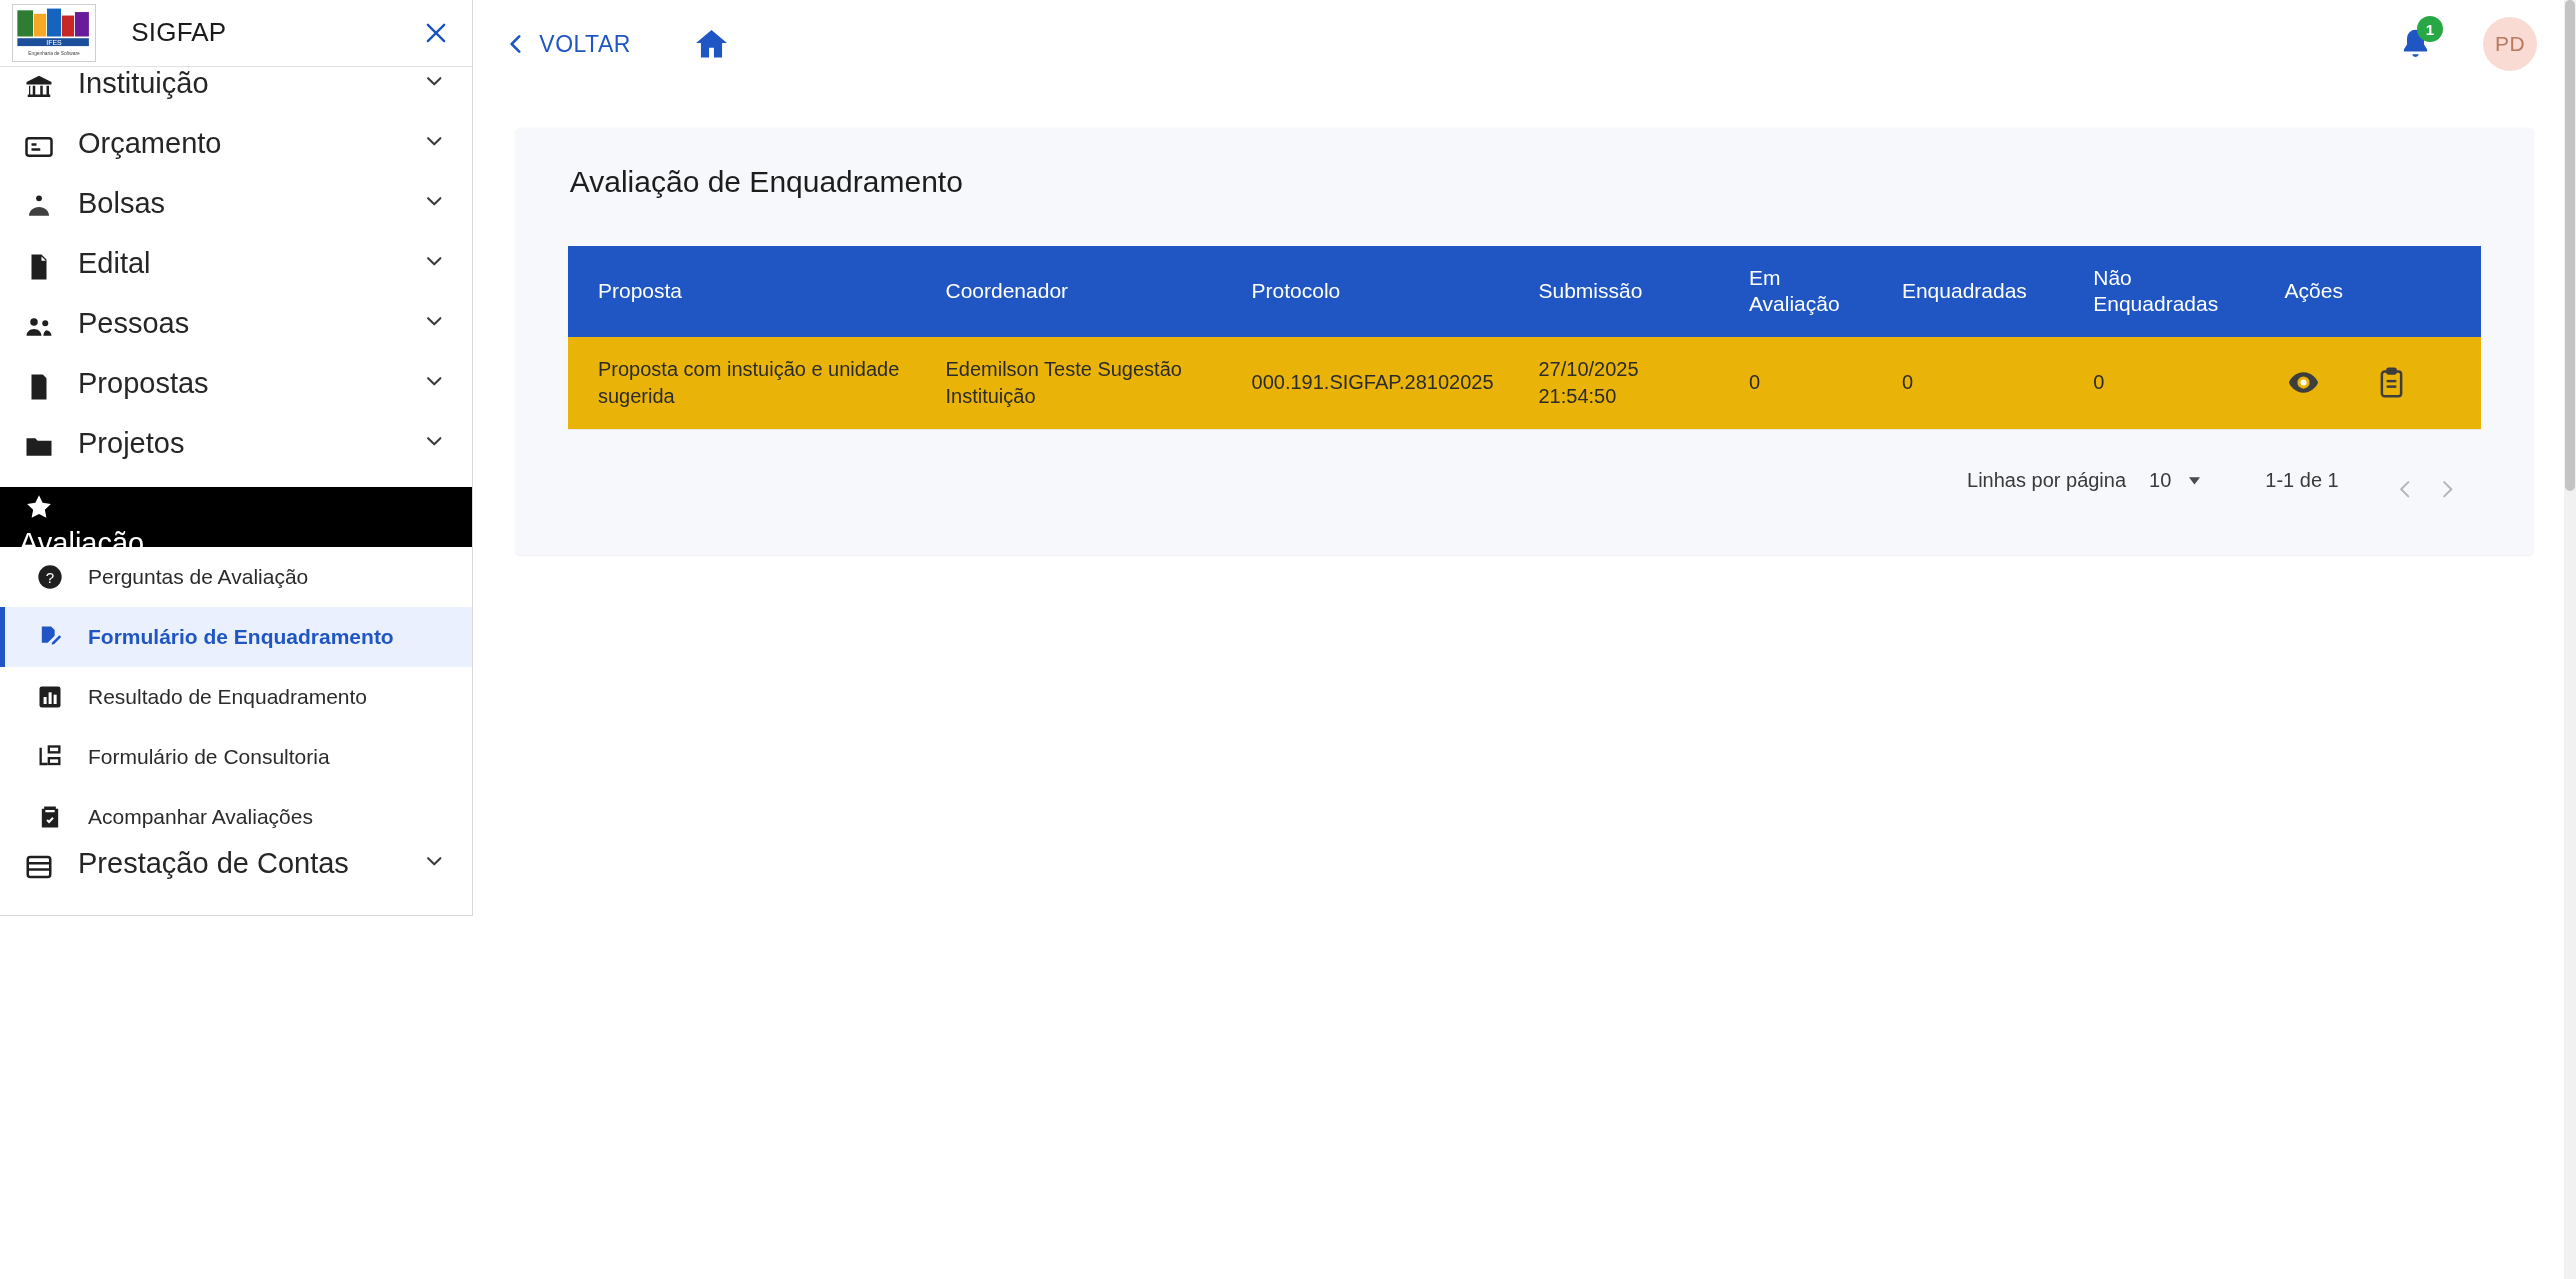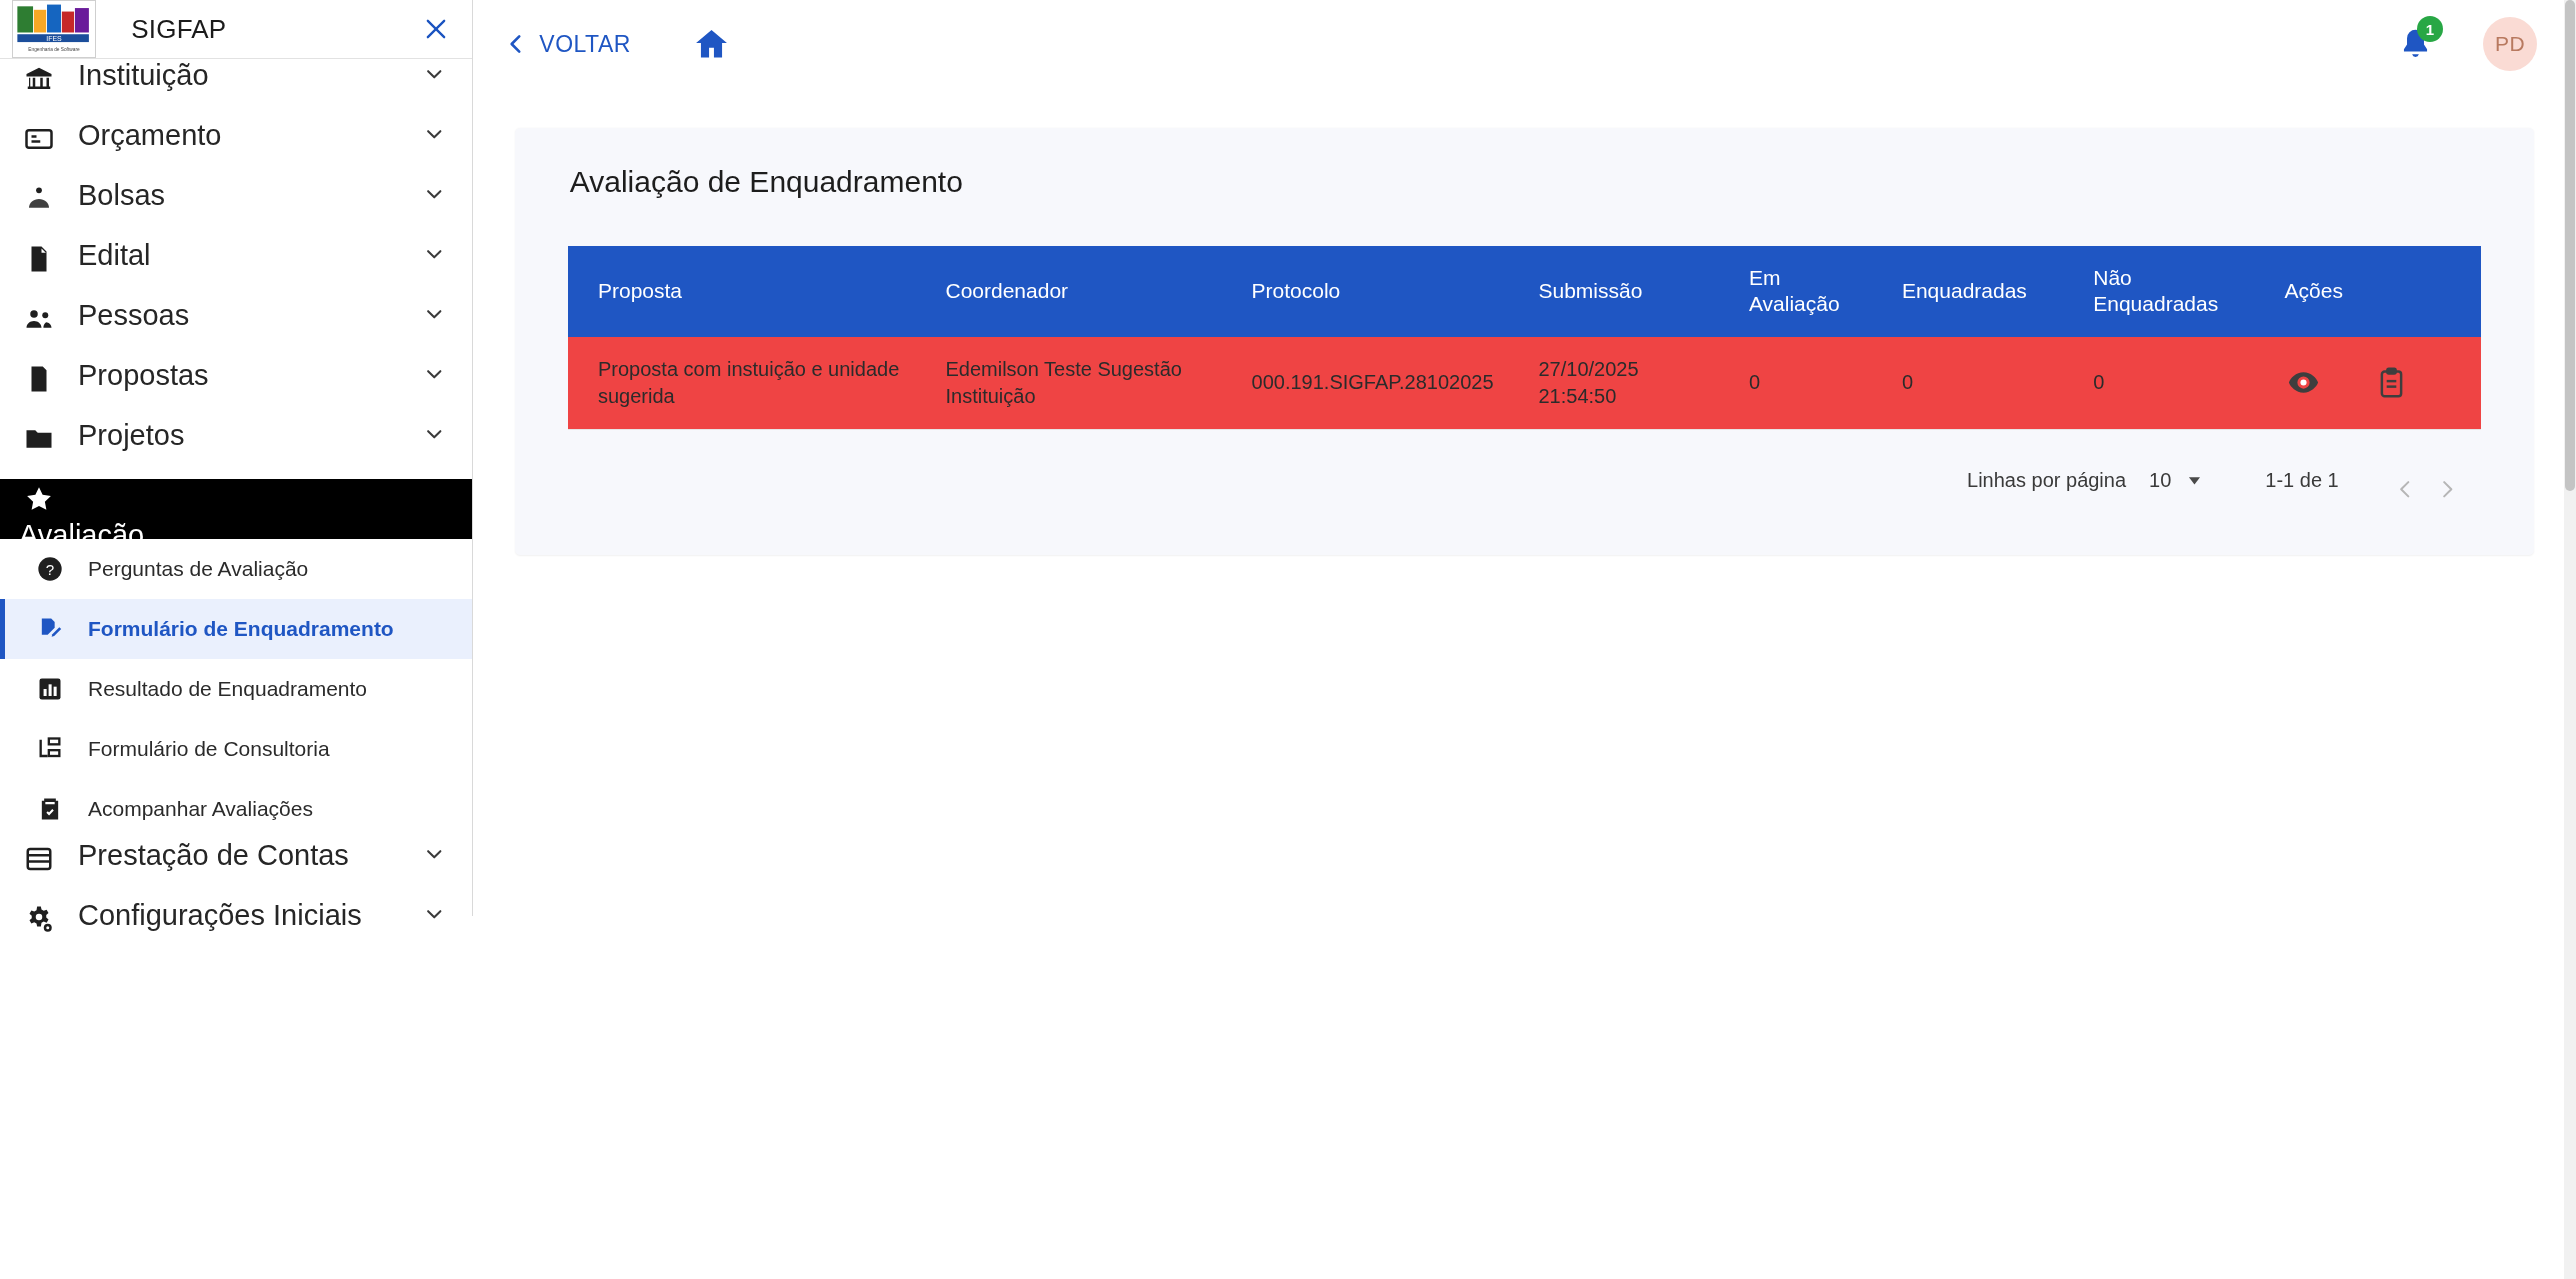--- a/index.html
+++ b/index.html
@@ -214,21 +214,21 @@
   .card-title {
     font-size: 30px;
     color: #1d1d1d;
     font-weight: 400;
     margin: 0 0 47px 1.8px;
   }
 
   table.grid {
     width: 100%;
     border-collapse: collapse;
-    background: #ef4444;
+    background: #eab308;
     table-layout: fixed;
   }
   table.grid thead th {
     background: #1f56c3;
     color: #ffffff;
     font-size: 21px;
     font-weight: 400;
     text-align: left;
     padding: 19px 14px;
     vertical-align: middle;
@@ -502,36 +502,20 @@
     <ul class="nav">
       <li class="nav-item">
         <span class="ic">
           <svg width="30" height="30" viewBox="0 0 24 24" fill="none" stroke="currentColor" stroke-width="2">
               <rect x="3" y="4" width="18" height="16" rx="2"></rect>
               <line x1="3" y1="9" x2="21" y2="9"></line>
               <line x1="3" y1="14" x2="21" y2="14"></line>
             </svg>
         </span>
         <span class="label">Prestação de Contas</span>
-        <span class="chev">
-          <svg width="24.5" height="24.5" viewBox="0 0 24 24" fill="none" stroke="currentColor" stroke-width="2" stroke-linecap="round" stroke-linejoin="round">
-              <polyline points="6 9 12 15 18 9"></polyline>
-            </svg>
-        </span>
-      </li>
-      <li class="nav-item">
-        <span class="ic">
-          <svg width="30" height="30" viewBox="0 0 24 24" fill="currentColor">
-              <path d="M10.5 2h3l.5 2.4 1.8 1 2.3-.9 1.5 2.6-1.8 1.6v2l1.8 1.6-1.5 2.6-2.3-.9-1.8 1L13.5 18h-3L10 15.6l-1.8-1-2.3.9-1.5-2.6L6.2 11.3v-2L4.4 7.7l1.5-2.6 2.3.9 1.8-1L10.5 2z"></path>
-              <circle cx="12" cy="10.3" r="2.6" fill="#ffffff"></circle>
-              <circle cx="19" cy="19" r="3.2"></circle>
-              <circle cx="19" cy="19" r="1.2" fill="#ffffff"></circle>
-            </svg>
-        </span>
-        <span class="label">Configurações Iniciais</span>
         <span class="chev">
           <svg width="24.5" height="24.5" viewBox="0 0 24 24" fill="none" stroke="currentColor" stroke-width="2" stroke-linecap="round" stroke-linejoin="round">
               <polyline points="6 9 12 15 18 9"></polyline>
             </svg>
         </span>
       </li>
     </ul>
     <div class="sidebar-divider"></div>
   </aside>
 

